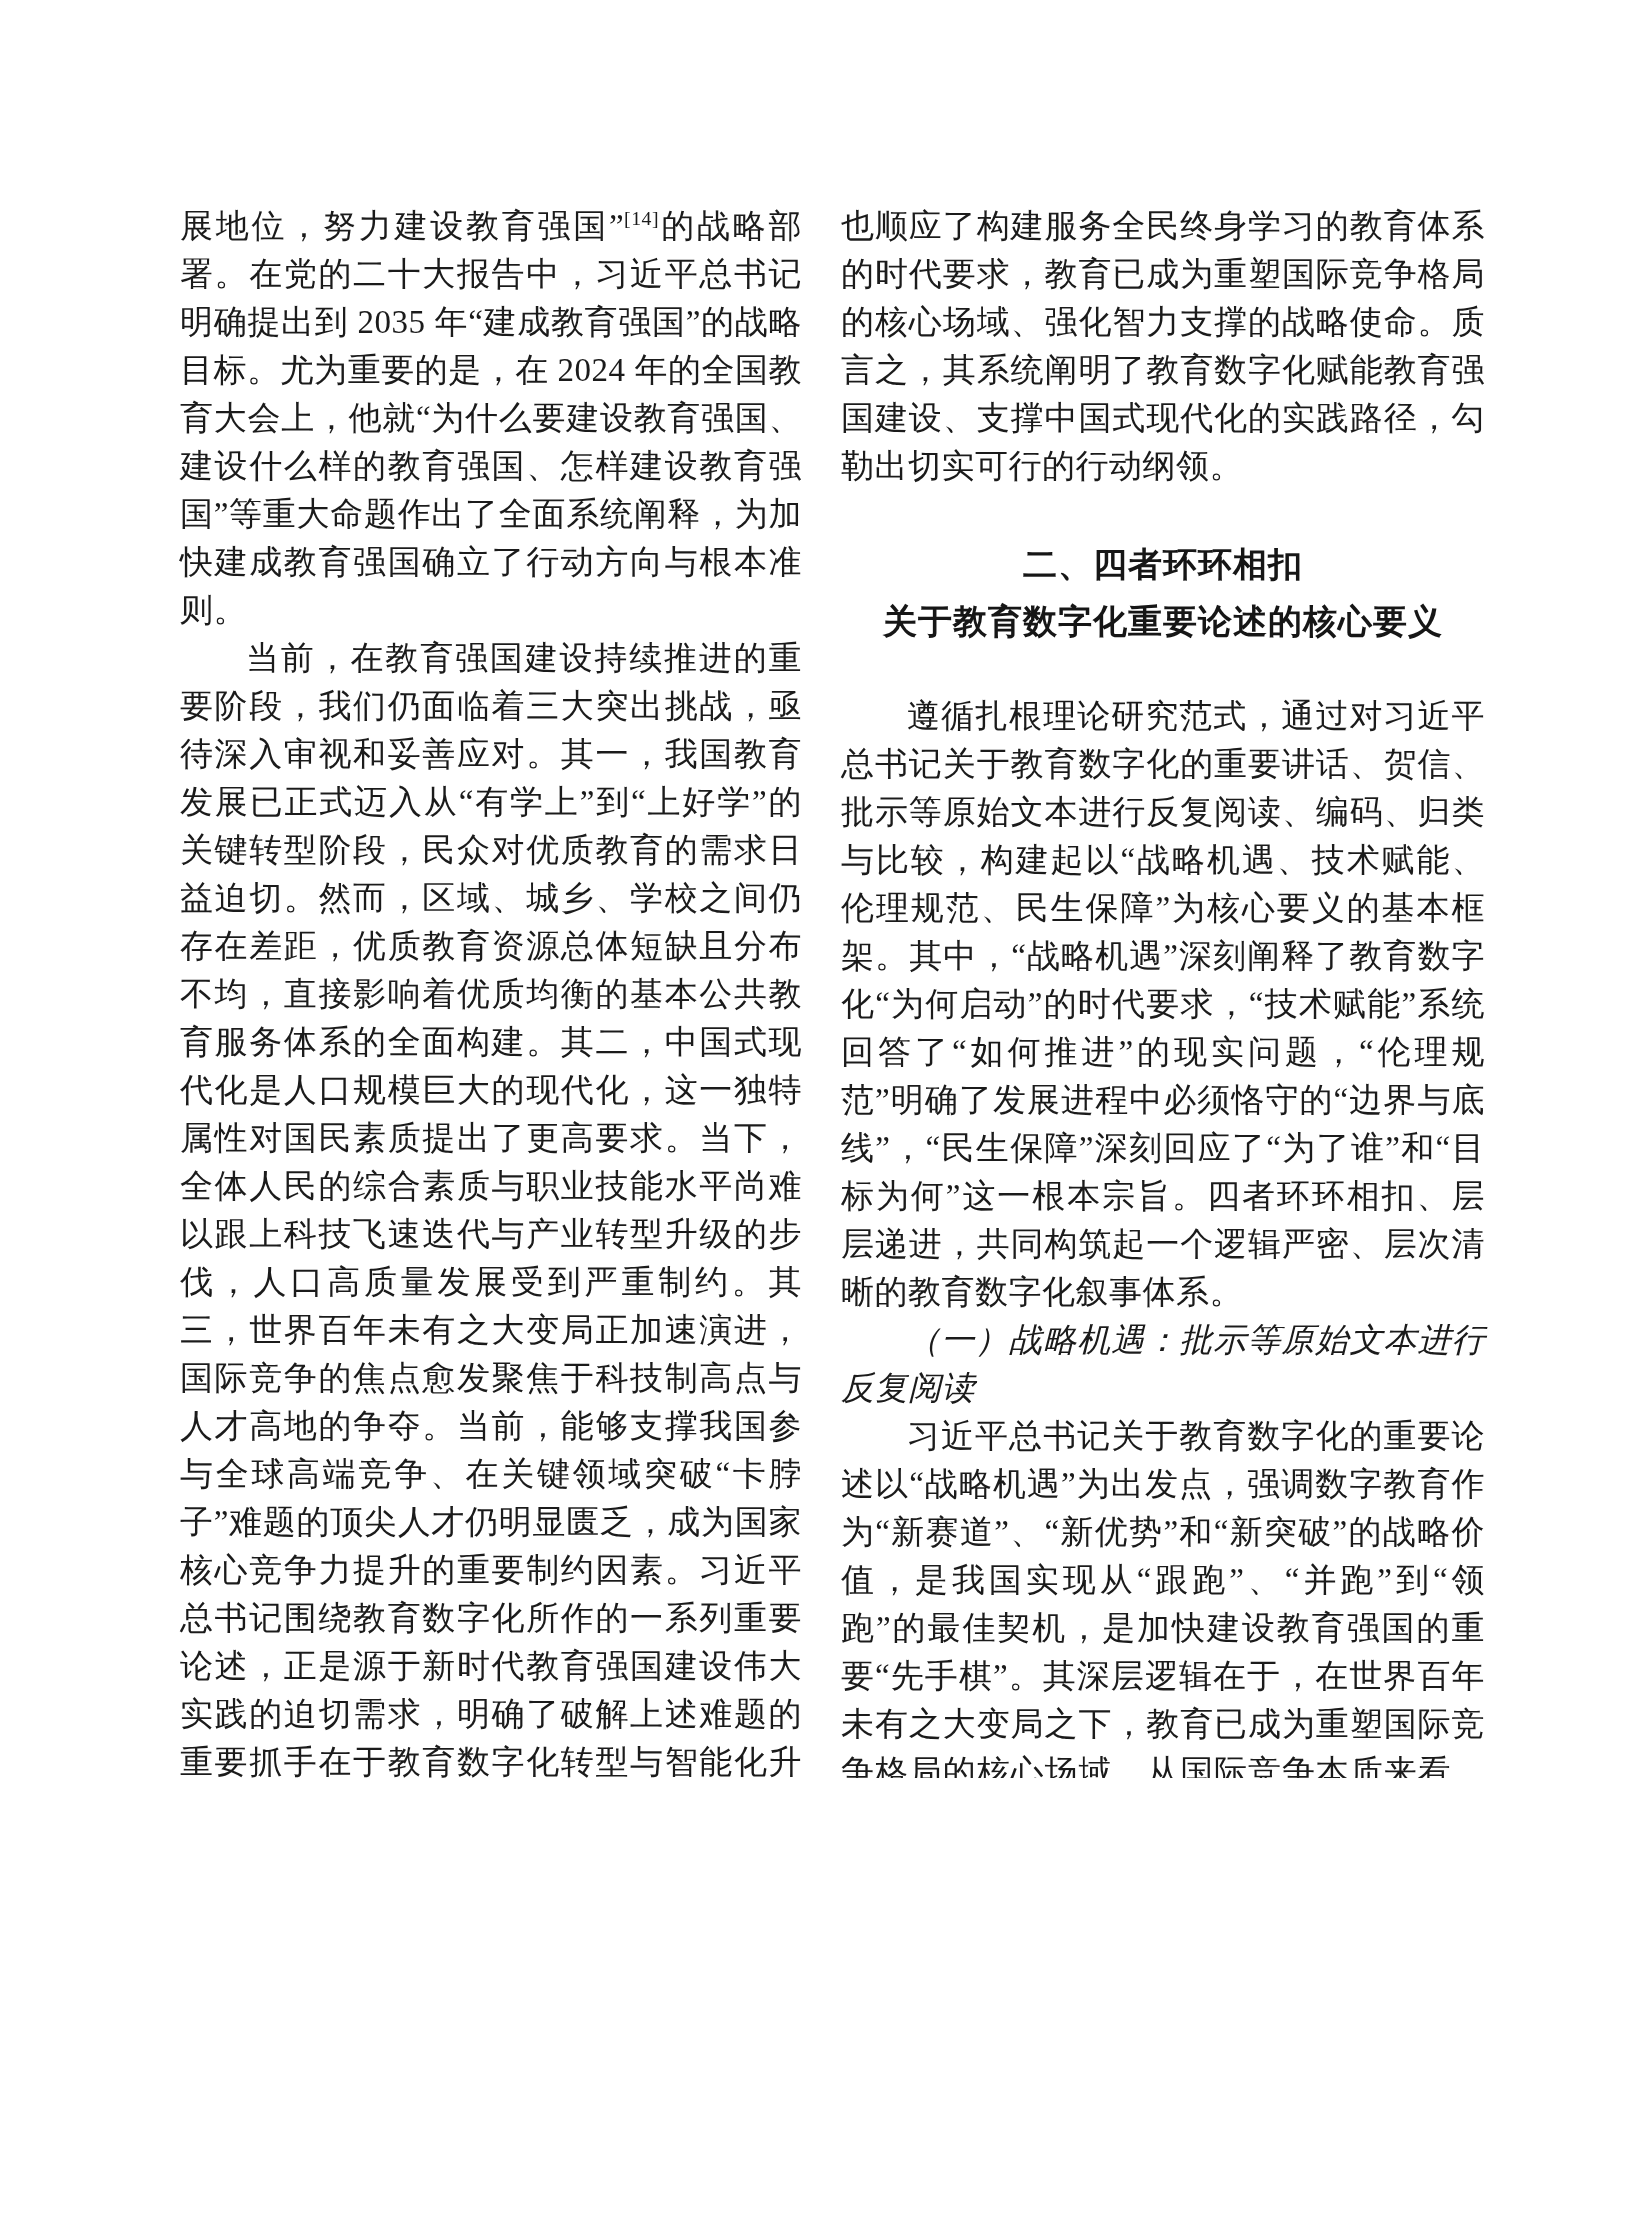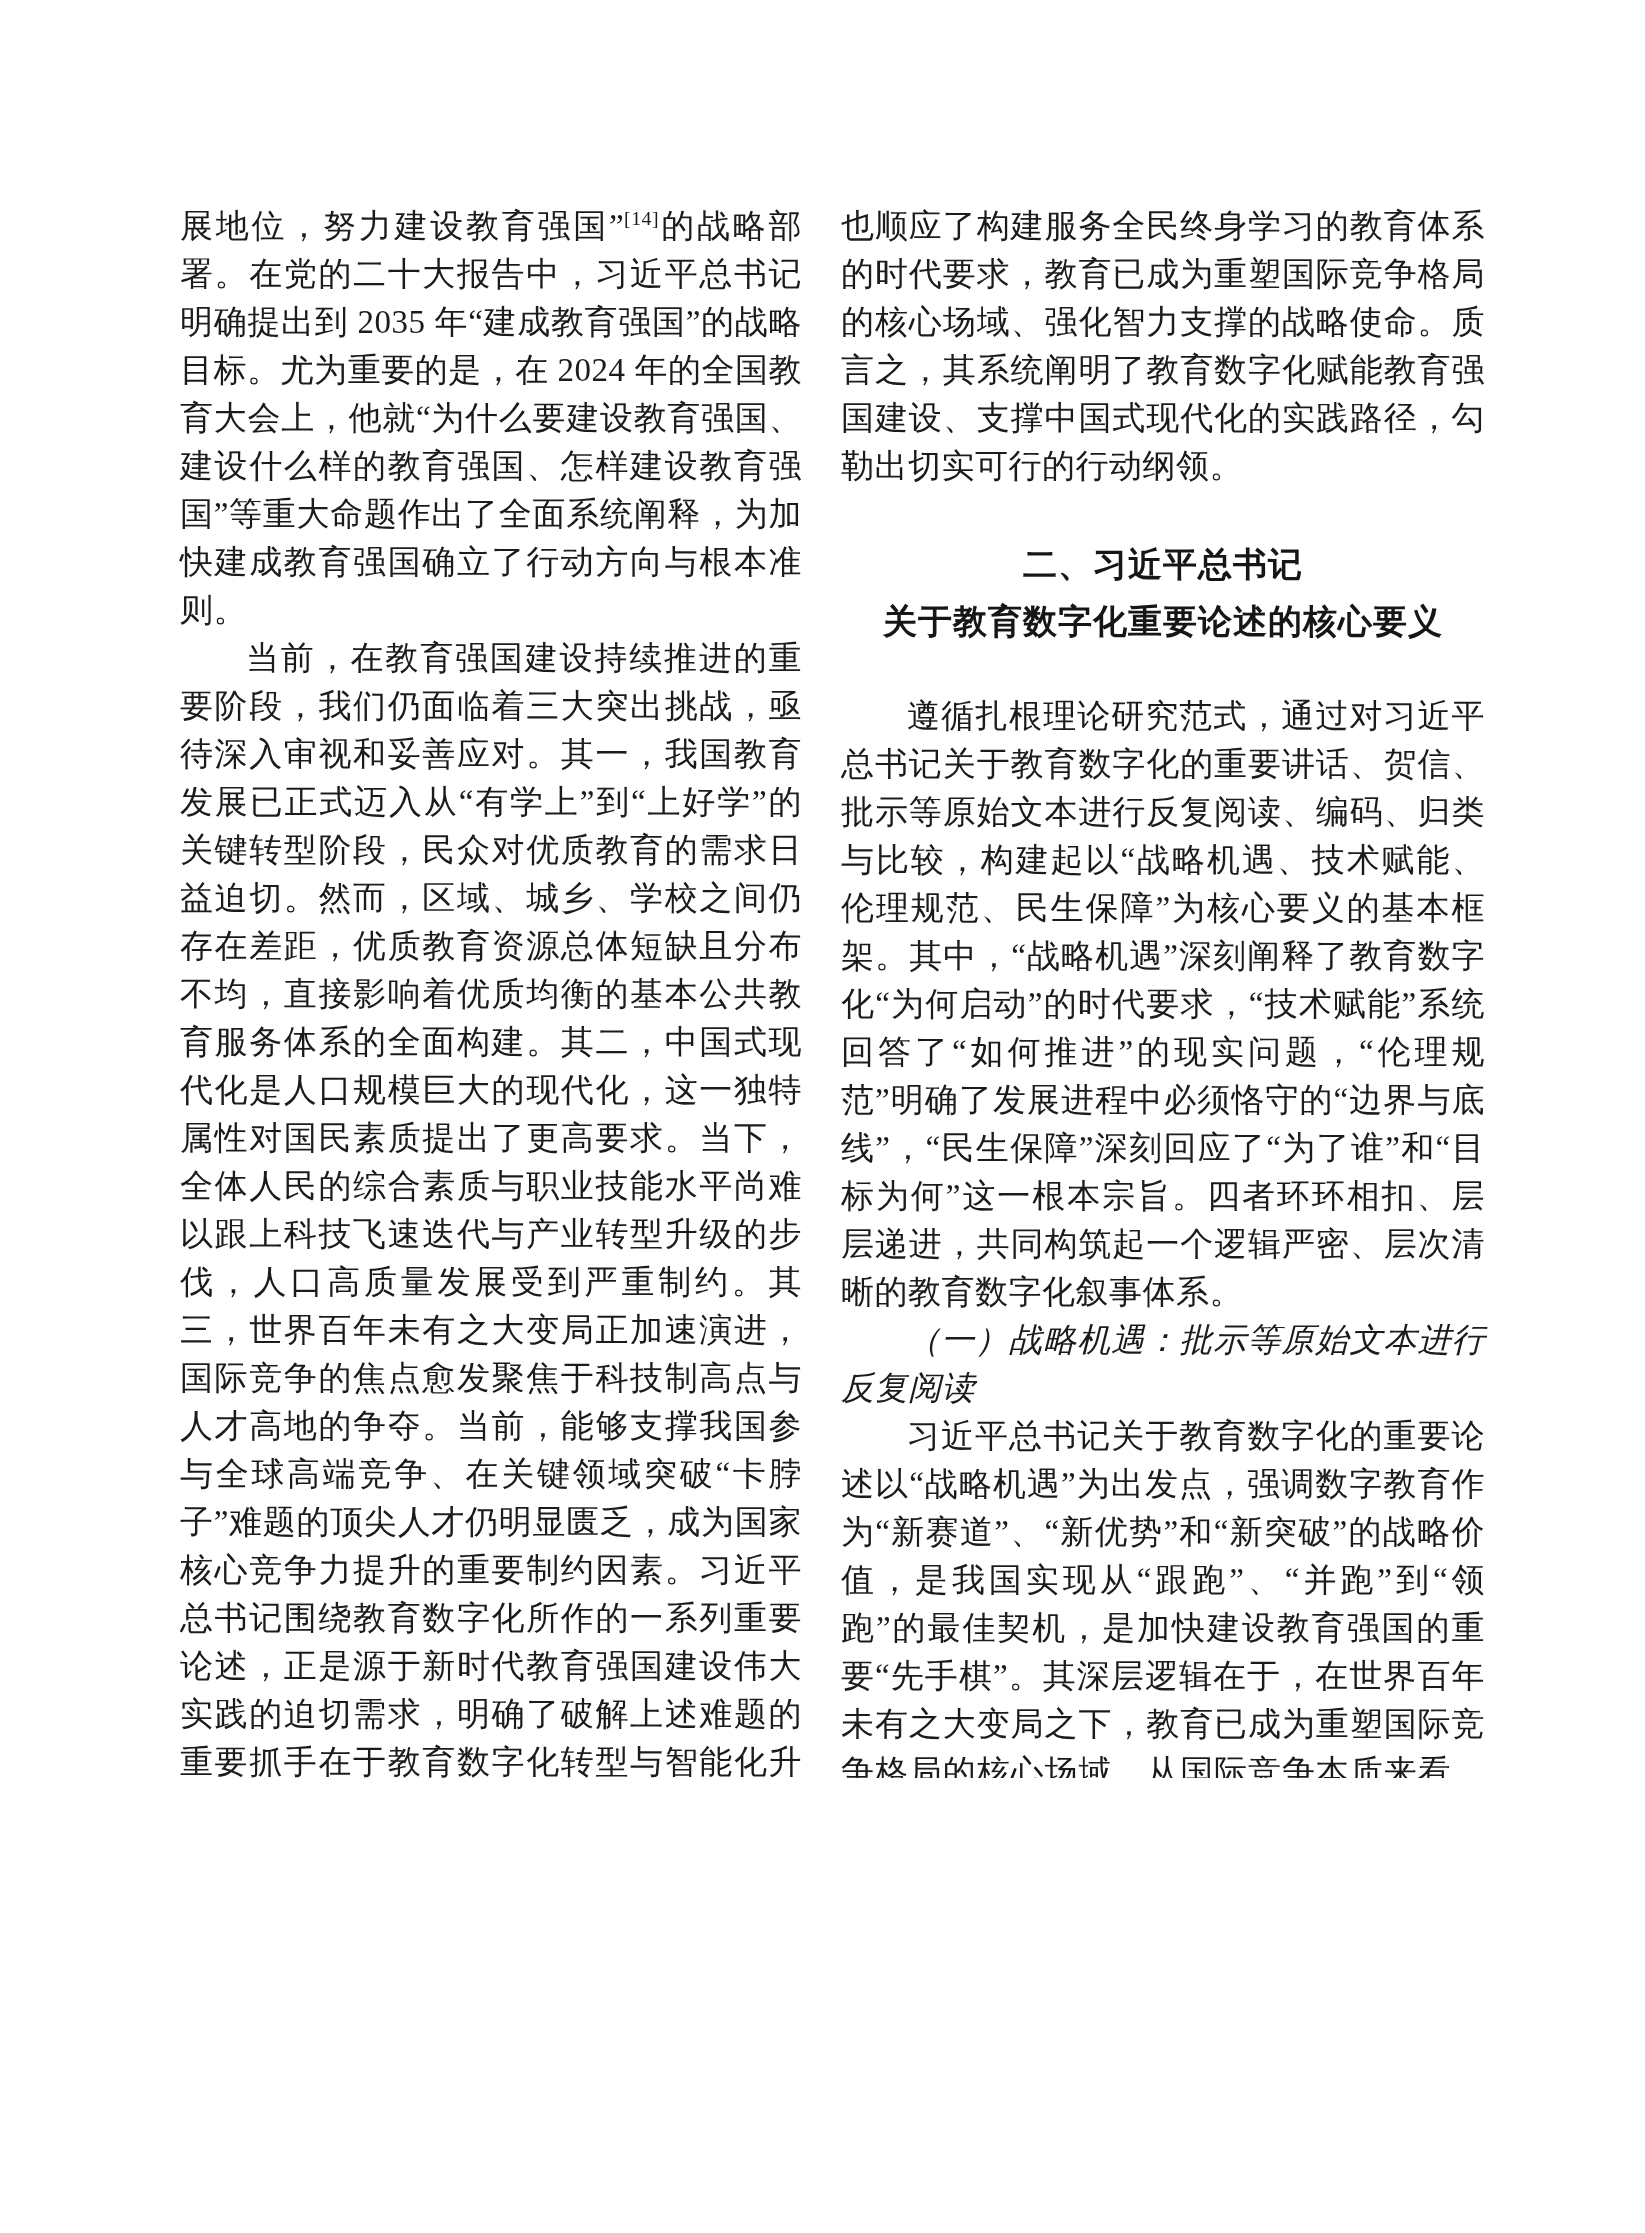--- a/index.html
+++ b/index.html
@@ -106,21 +106,21 @@
 
   <div class="col col-left">
     <p class="body-par no-indent">展地位，努力建设教育强国”<sup>[14]</sup>的战略部署。在党的二十大报告中，习近平总书记明确提出到 2035 年“建成教育强国”的战略目标。尤为重要的是，在 2024 年的全国教育大会上，他就“为什么要建设教育强国、建设什么样的教育强国、怎样建设教育强国”等重大命题作出了全面系统阐释，为加快建成教育强国确立了行动方向与根本准则。</p>
     <p class="body-par">当前，在教育强国建设持续推进的重要阶段，我们仍面临着三大突出挑战，亟待深入审视和妥善应对。其一，我国教育发展已正式迈入从“有学上”到“上好学”的关键转型阶段，民众对优质教育的需求日益迫切。然而，区域、城乡、学校之间仍存在差距，优质教育资源总体短缺且分布不均，直接影响着优质均衡的基本公共教育服务体系的全面构建。其二，中国式现代化是人口规模巨大的现代化，这一独特属性对国民素质提出了更高要求。当下，全体人民的综合素质与职业技能水平尚难以跟上科技飞速迭代与产业转型升级的步伐，人口高质量发展受到严重制约。其三，世界百年未有之大变局正加速演进，国际竞争的焦点愈发聚焦于科技制高点与人才高地的争夺。当前，能够支撑我国参与全球高端竞争、在关键领域突破“卡脖子”难题的顶尖人才仍明显匮乏，成为国家核心竞争力提升的重要制约因素。习近平总书记围绕教育数字化所作的一系列重要论述，正是源于新时代教育强国建设伟大实践的迫切需求，明确了破解上述难题的重要抓手在于教育数字化转型与智能化升级。例如，“中国坚持不懈推进教育信息化，努力以信息化为手段扩大优质教育资源覆盖面”<sup>[15]</sup>；“推进教育数字化，建设全民终身学习的学习型社会、学习型大国”<sup>[16]</sup>；“把握全球人工智能发展态势，找准突破口和主攻方向，培养大批具有创新能力和合作精神的人工智能高端人才，是教育的重要使命”<sup>[17]</sup>。这些重要论述不仅深刻回应了促进教育公平与质量提升的现实呼唤，</p>
   </div>
 
   <div class="col col-right">
     <p class="body-par no-indent">也顺应了构建服务全民终身学习的教育体系的时代要求，教育已成为重塑国际竞争格局的核心场域、强化智力支撑的战略使命。质言之，其系统阐明了教育数字化赋能教育强国建设、支撑中国式现代化的实践路径，勾勒出切实可行的行动纲领。</p>
 
     <h2 class="section-heading">
-      <span class="hline">二、习近平总书记</span>
+      <span class="hline">二、四者环环相扣</span>
       <span class="hline">关于教育数字化重要论述的核心要义</span>
     </h2>
 
     <p class="body-par">遵循扎根理论研究范式，通过对习近平总书记关于教育数字化的重要讲话、贺信、批示等原始文本进行反复阅读、编码、归类与比较，构建起以“战略机遇、技术赋能、伦理规范、民生保障”为核心要义的基本框架。其中，“战略机遇”深刻阐释了教育数字化“为何启动”的时代要求，“技术赋能”系统回答了“如何推进”的现实问题，“伦理规范”明确了发展进程中必须恪守的“边界与底线”，“民生保障”深刻回应了“为了谁”和“目标为何”这一根本宗旨。四者环环相扣、层层递进，共同构筑起一个逻辑严密、层次清晰的教育数字化叙事体系。</p>
 
     <p class="subsection-heading">（一）战略机遇：批示等原始文本进行反复阅读</p>
 
     <p class="body-par">习近平总书记关于教育数字化的重要论述以“战略机遇”为出发点，强调数字教育作为“新赛道”、“新优势”和“新突破”的战略价值，是我国实现从“跟跑”、“并跑”到“领跑”的最佳契机，是加快建设教育强国的重要“先手棋”。其深层逻辑在于，在世界百年未有之大变局之下，教育已成为重塑国际竞争格局的核心场域。从国际竞争本质来看，其核心在于人才的竞争，而人才的培育与塑造，始终深深根植于教育的土壤之中。一个国家教育体系的优劣，直接影响其人才储备的厚度和创新能力的高低。然而，传统教育模式在应对未来挑战时已逐渐显露疲态，其僵化的体系难以适配快速迭代的时代需求，变革已成</p>
   </div>
 

